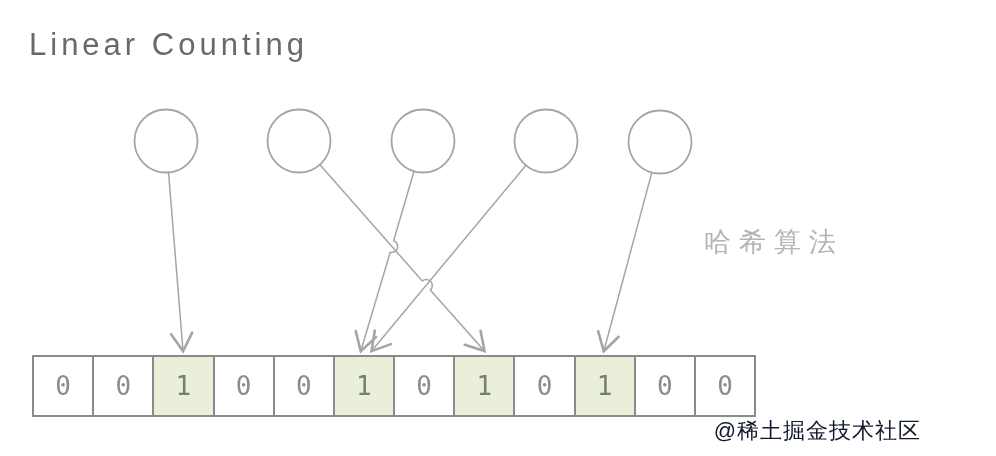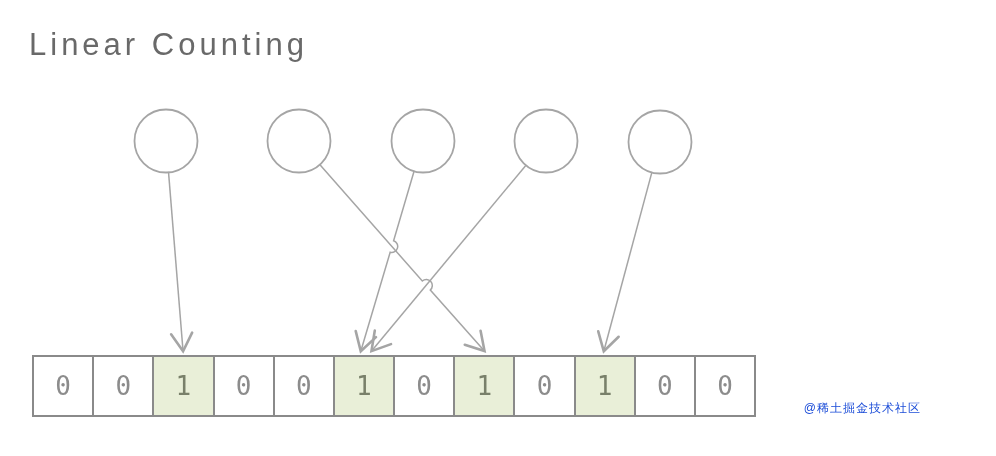--- a/index.html
+++ b/index.html
@@ -60,24 +60,24 @@
     background: #ffffff;
   }
   .cell:last-child { border-right: none; }
   .cell.on {
     background: #e9efd8;
     color: #79806a;
   }
   .watermark {
     position: absolute;
     right: 13px;
-    top: 400px;
-    font-size: 12px;
+    top: 416px;
+    font-size: 22px;
     letter-spacing: 1px;
-    color: #1d4ed8;
+    color: #0f172a;
     font-family: "Liberation Sans", sans-serif;
     white-space: nowrap;
   }
 </style>
 </head>
 <body>
 
 <div class="stage">
 
   <div class="page-title">Linear Counting</div>
@@ -99,20 +99,21 @@
 
     <path d="M 319.5 164.3 L 422.3 281 A 6 6 0 0 1 430.3 290 L 484 350.5" fill="none" stroke="#a5a5a5" stroke-width="1.5" marker-end="url(#arrowV)"></path>
 
     <path d="M 414.2 170.7 L 393.6 240.7 A 6 6 0 0 1 390.2 252.2 L 361 350.5" fill="none" stroke="#a5a5a5" stroke-width="1.5" marker-end="url(#arrowV)"></path>
 
     <path d="M 526.2 164.9 L 372 350.5" fill="none" stroke="#a5a5a5" stroke-width="1.5" marker-end="url(#arrowV)"></path>
 
     <path d="M 652 171.9 L 604 350.5" fill="none" stroke="#a5a5a5" stroke-width="1.5" marker-end="url(#arrowV)"></path>
   </svg>
 
+  <div class="hash-label">哈希算法</div>
 
   <div class="bit-array">
       <div class="cell">0</div>
       <div class="cell">0</div>
       <div class="cell on">1</div>
       <div class="cell">0</div>
       <div class="cell">0</div>
       <div class="cell on">1</div>
       <div class="cell">0</div>
       <div class="cell on">1</div>

